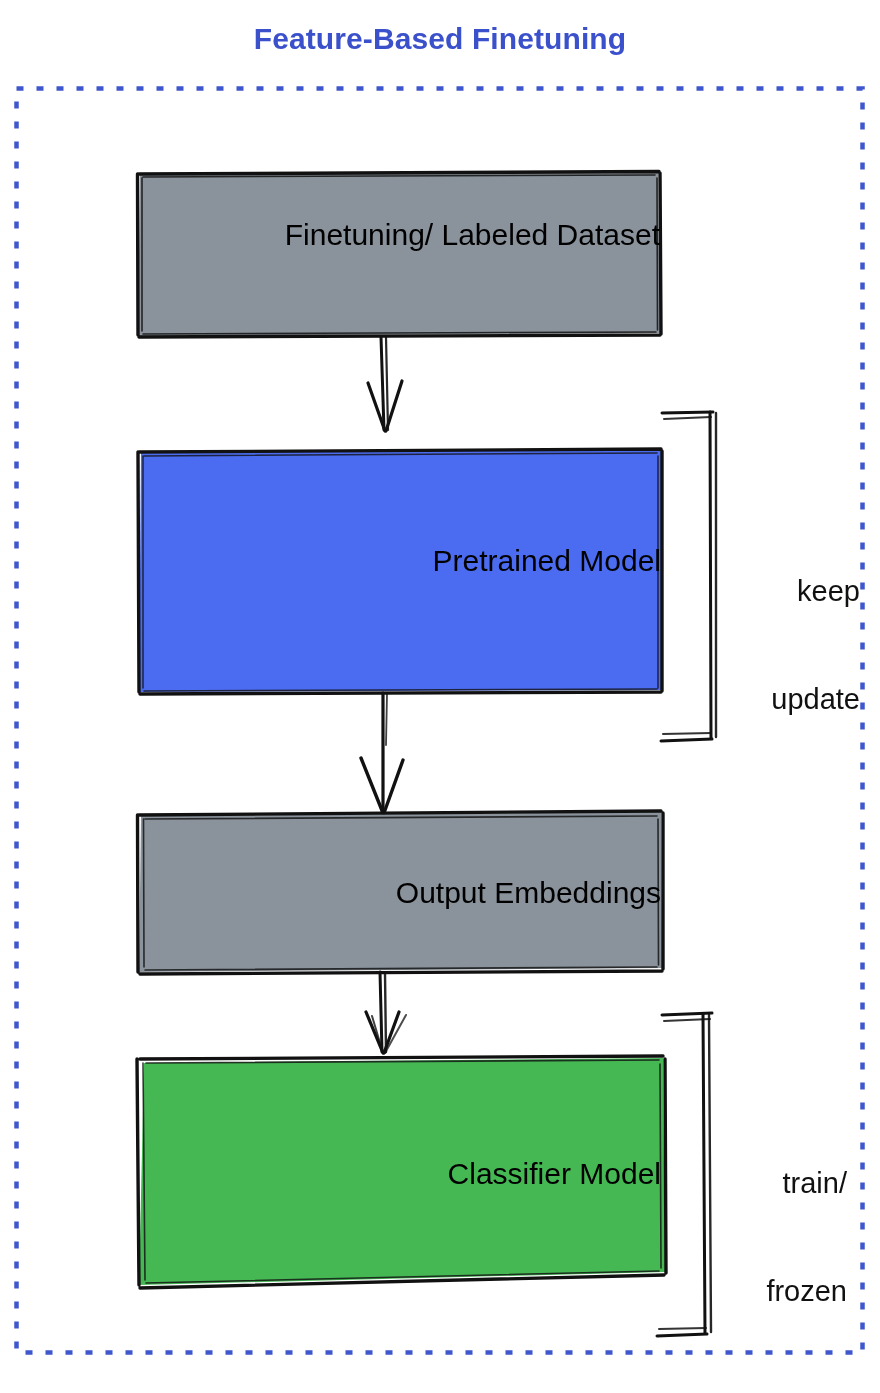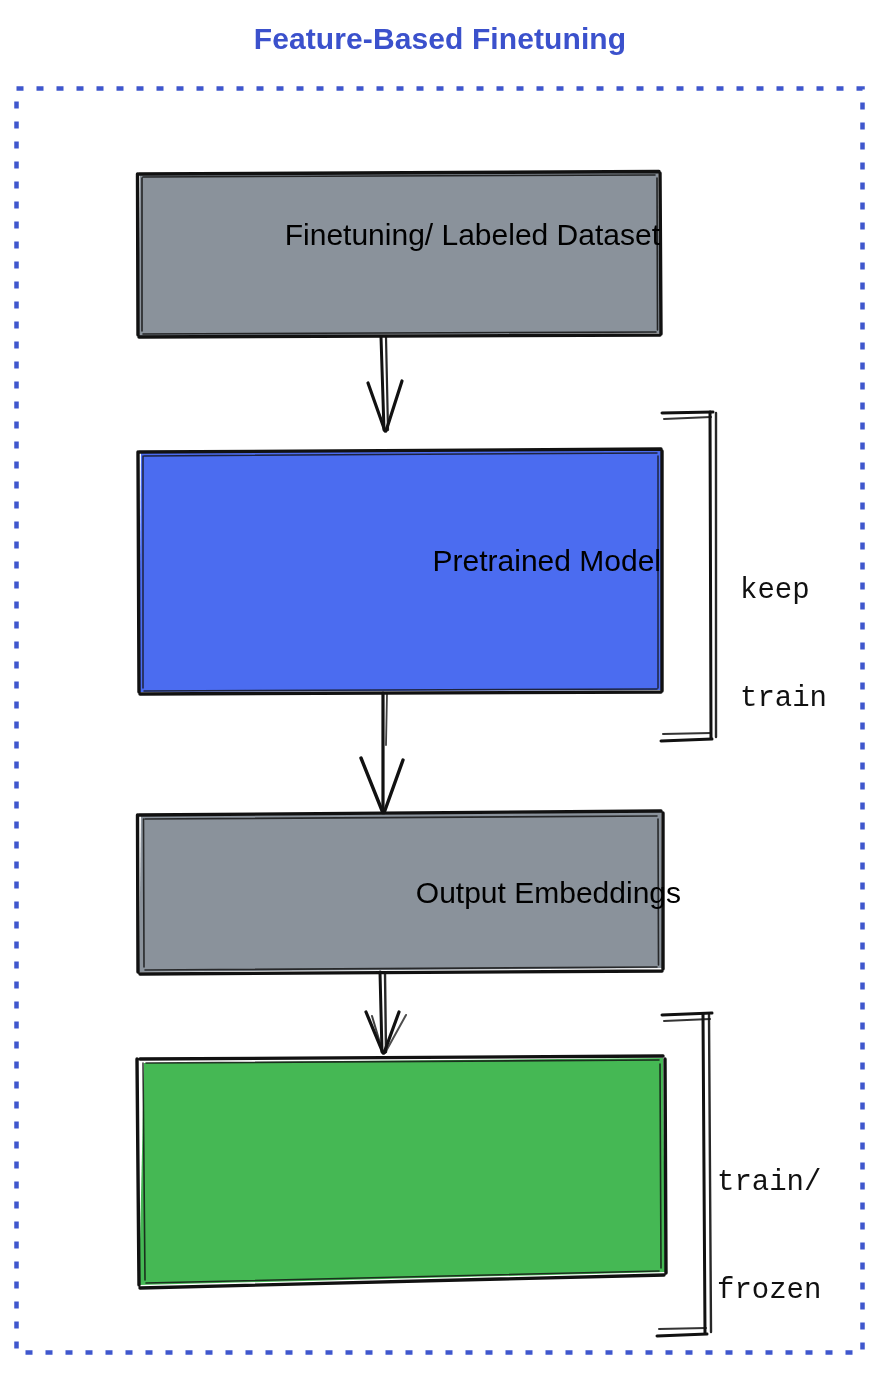--- a/index.html
+++ b/index.html
@@ -55,22 +55,22 @@
     text-align: right;
     white-space: pre;
     line-height: 1.12;
   }
 
   .bracket-label {
     position: absolute;
     color: #111111;
     font-size: 29px;
     font-weight: 400;
-    font-family: Liberation Mono, monospace;
-    text-align: left;
+    font-family: Liberation Sans, sans-serif;
+    text-align: right;
     white-space: pre;
     line-height: 1.25;
   }
 </style>
 </head>
 <body>
 
 <div id="diagram-root">
 
   <div class="diagram-title">Feature-Based Finetuning</div>
@@ -146,26 +146,27 @@
       <path d="M 657,1336 L 707,1334" fill="none" stroke="#111111" stroke-width="3" stroke-linecap="round"></path>
       <path d="M 659,1329 L 706,1328" fill="none" stroke="#111111" stroke-width="2" stroke-linecap="round" opacity="0.85"></path>
     </g>
 
   </svg>
 
   <div class="node-label" style="left:138px; top:218px; width:522px;">Finetuning/ Labeled Dataset</div>
 
   <div class="node-label" style="left:139px; top:544px; width:522px;">Pretrained Model</div>
 
-  <div class="node-label" style="left:139px; top:876px; width:522px;padding-left:20px;">Output Embeddings</div>
+  <div class="node-label" style="left:139px; top:876px; width:522px;">Output Embeddings</div>
 
+  <div class="node-label" style="left:139px; top:1157px; width:522px;">Classifier Model</div>
 
   <div class="bracket-label" style="left:740px; top:500px; width:120px;">
     <div>keep</div>
-    <div>train</div>
+    <div>update</div>
   </div>
 
   <div class="bracket-label" style="left:717px; top:1092px; width:130px;">
     <div>train/</div>
     <div>frozen</div>
   </div>
 
 </div>
 
 </body></html>

